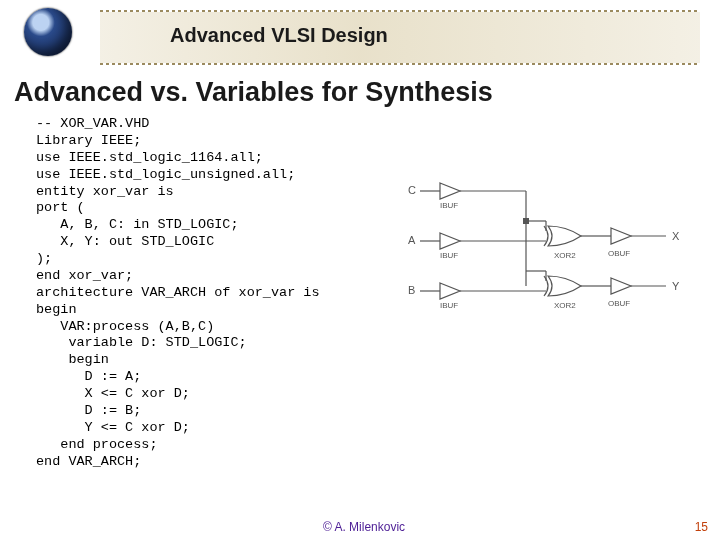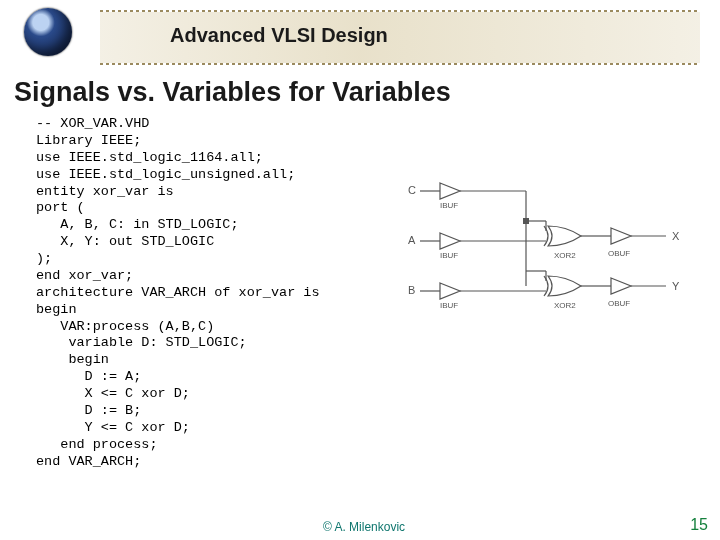--- a/index.html
+++ b/index.html
@@ -88,43 +88,43 @@
   .plabel { font: 11px Arial; fill: #555; }
   .dot { fill: #555; }
   .footer {
     position: absolute;
     bottom: 6px;
     left: 0;
     right: 0;
     display: flex;
     justify-content: center;
     font-size: 12px;
-    color: #0f766e;
+    color: #4c1d95;
     padding-left: 8px;
   }
   .pagenum {
     position: absolute;
     bottom: 6px;
     right: 12px;
-    font-size: 16px;
-    color: #15803d;
+    font-size: 12px;
+    color: #c2410c;
   }
 </style>
 </head>
 <body>
 
 <div class="header-bar">
   <div class="header-band"></div>
   <div class="header-top-line"></div>
   <div class="header-bottom-line"></div>
   <div class="globe"></div>
   <div class="header-title">Advanced VLSI Design</div>
 </div>
 
-<h1 class="slide-title">Signals vs. Variables for Variables</h1>
+<h1 class="slide-title">Advanced vs. Variables for Synthesis</h1>
 
 <div class="content">
   <pre class="code" id="code-block">-- XOR_VAR.VHD
 Library IEEE;
 use IEEE.std_logic_1164.all;
 use IEEE.std_logic_unsigned.all;
 entity xor_var is
 port (
    A, B, C: in STD_LOGIC;
    X, Y: out STD_LOGIC

